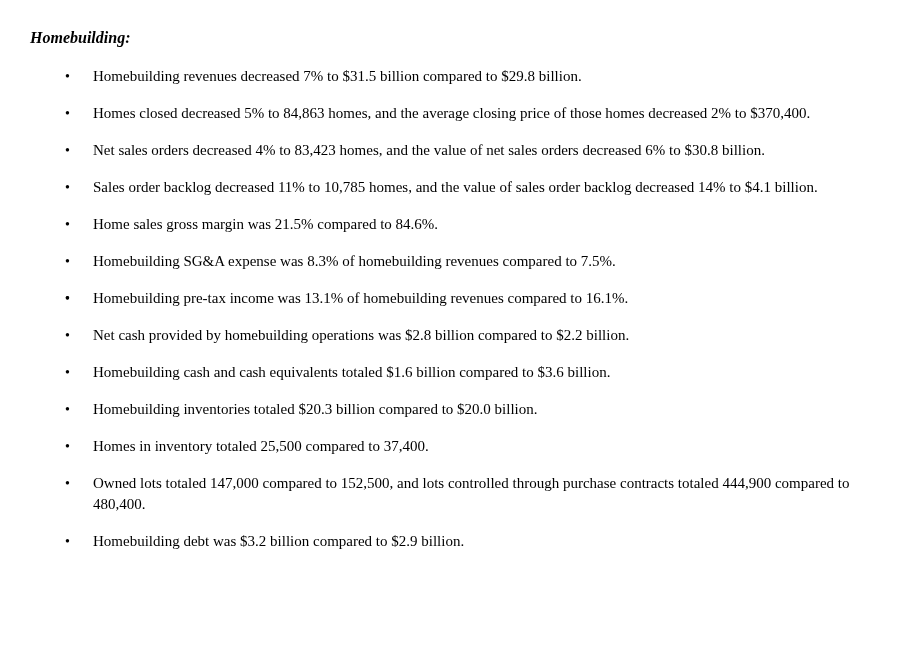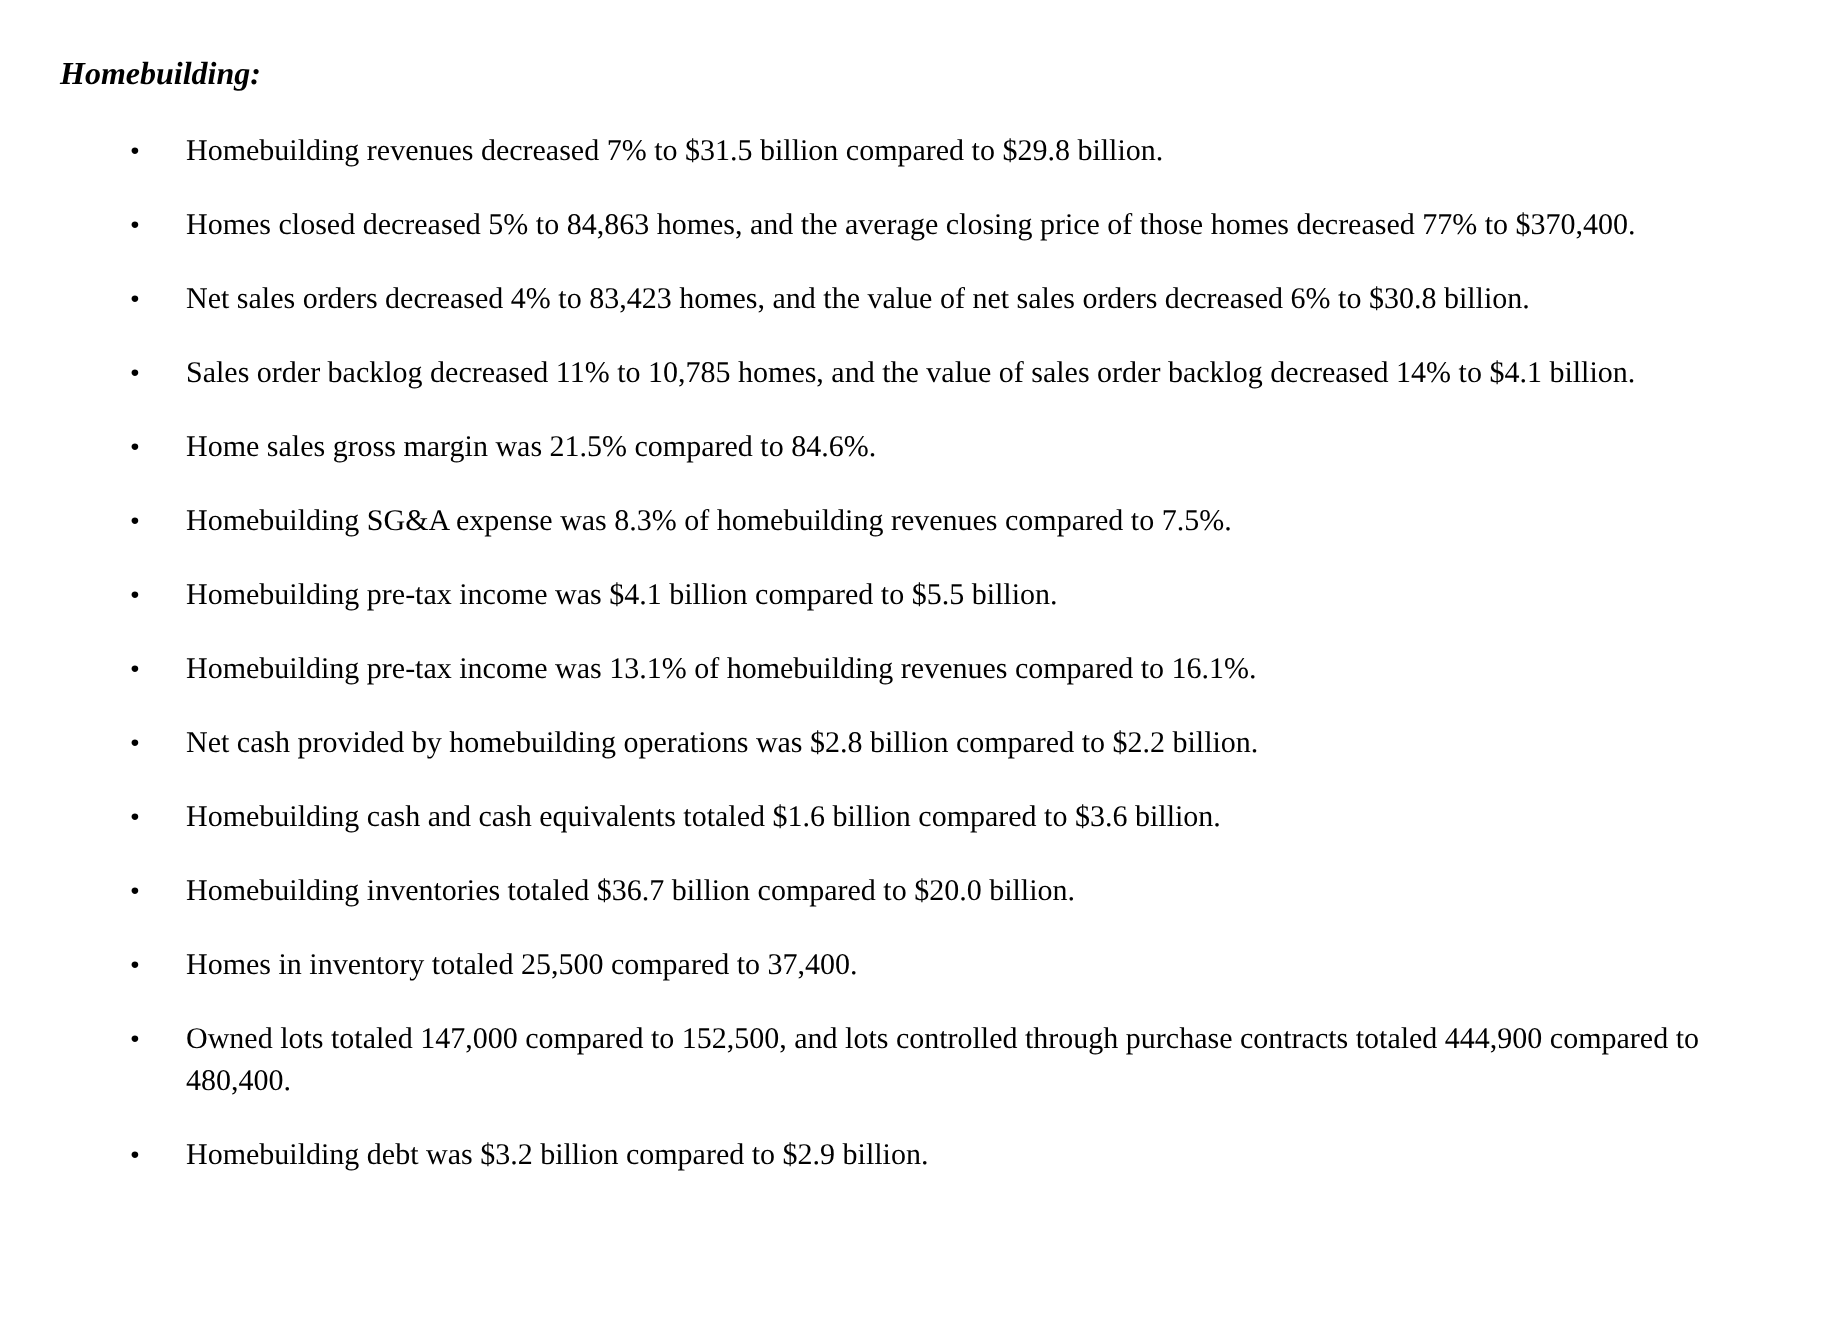--- a/index.html
+++ b/index.html
@@ -46,57 +46,56 @@
 
   <div class="heading">Homebuilding:</div>
 
   <ul class="bullet-list">
     <li>
       <span class="bullet">•</span>
       <span class="text">Homebuilding revenues decreased 7% to $31.5 billion compared to $29.8 billion.</span>
     </li>
     <li>
       <span class="bullet">•</span>
-      <span class="text">Homes closed decreased 5% to 84,863 homes, and the average closing price of those homes decreased 77% to $370,400.</span>
+      <span class="text">Homes closed decreased 5% to 84,863 homes, and the average closing price of those homes decreased 2% to $370,400.</span>
     </li>
     <li>
       <span class="bullet">•</span>
       <span class="text">Net sales orders decreased 4% to 83,423 homes, and the value of net sales orders decreased 6% to $30.8 billion.</span>
     </li>
     <li>
       <span class="bullet">•</span>
       <span class="text">Sales order backlog decreased 11% to 10,785 homes, and the value of sales order backlog decreased 14% to $4.1 billion.</span>
     </li>
     <li>
       <span class="bullet">•</span>
       <span class="text">Home sales gross margin was 21.5% compared to 84.6%.</span>
     </li>
     <li>
       <span class="bullet">•</span>
       <span class="text">Homebuilding SG&amp;A expense was 8.3% of homebuilding revenues compared to 7.5%.</span>
     </li>
     <li>
       <span class="bullet">•</span>
-      <span class="text">Homebuilding pre-tax income was $4.1 billion compared to $5.5 billion.</span>
     </li>
     <li>
       <span class="bullet">•</span>
       <span class="text">Homebuilding pre-tax income was 13.1% of homebuilding revenues compared to 16.1%.</span>
     </li>
     <li>
       <span class="bullet">•</span>
       <span class="text">Net cash provided by homebuilding operations was $2.8 billion compared to $2.2 billion.</span>
     </li>
     <li>
       <span class="bullet">•</span>
       <span class="text">Homebuilding cash and cash equivalents totaled $1.6 billion compared to $3.6 billion.</span>
     </li>
     <li>
       <span class="bullet">•</span>
-      <span class="text">Homebuilding inventories totaled $36.7 billion compared to $20.0 billion.</span>
+      <span class="text">Homebuilding inventories totaled $20.3 billion compared to $20.0 billion.</span>
     </li>
     <li>
       <span class="bullet">•</span>
       <span class="text">Homes in inventory totaled 25,500 compared to 37,400.</span>
     </li>
     <li>
       <span class="bullet">•</span>
       <span class="text">Owned lots totaled 147,000 compared to 152,500, and lots controlled through purchase contracts totaled 444,900 compared to 480,400.</span>
     </li>
     <li>

